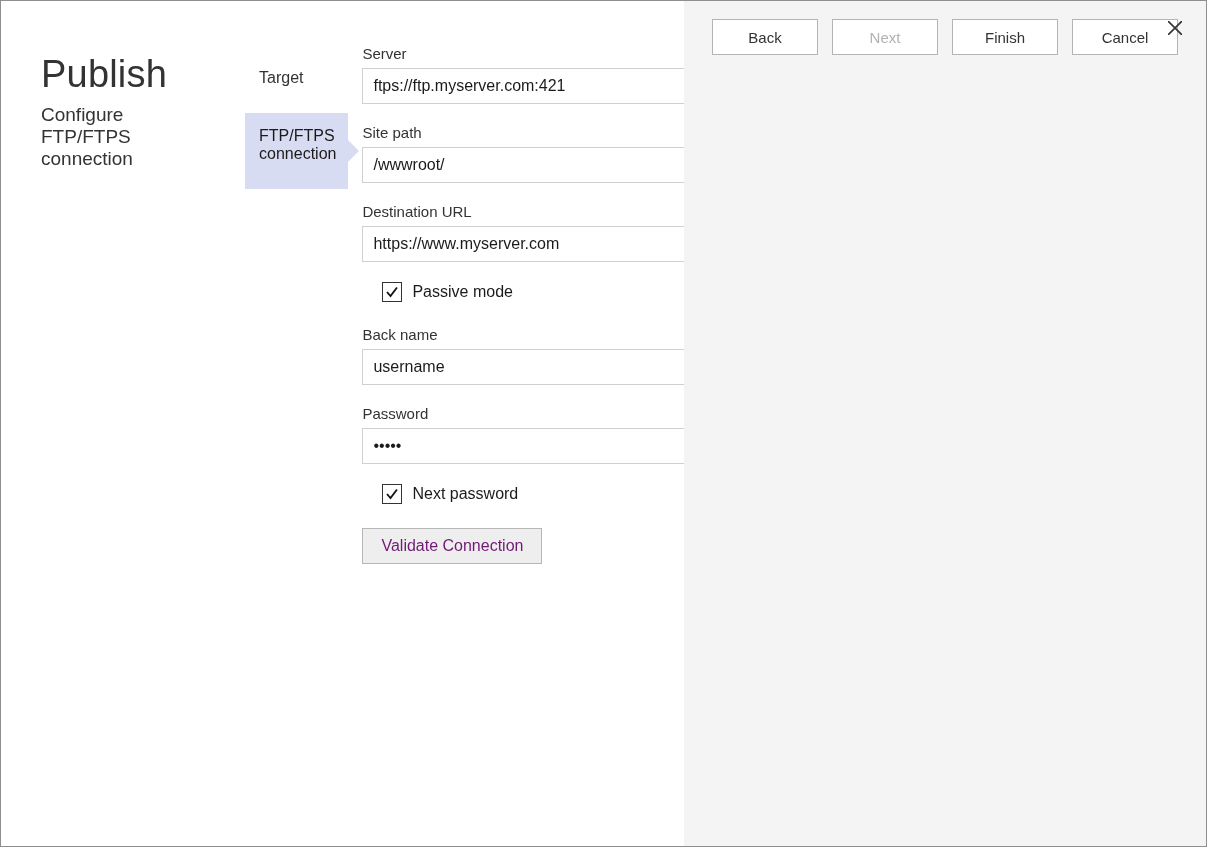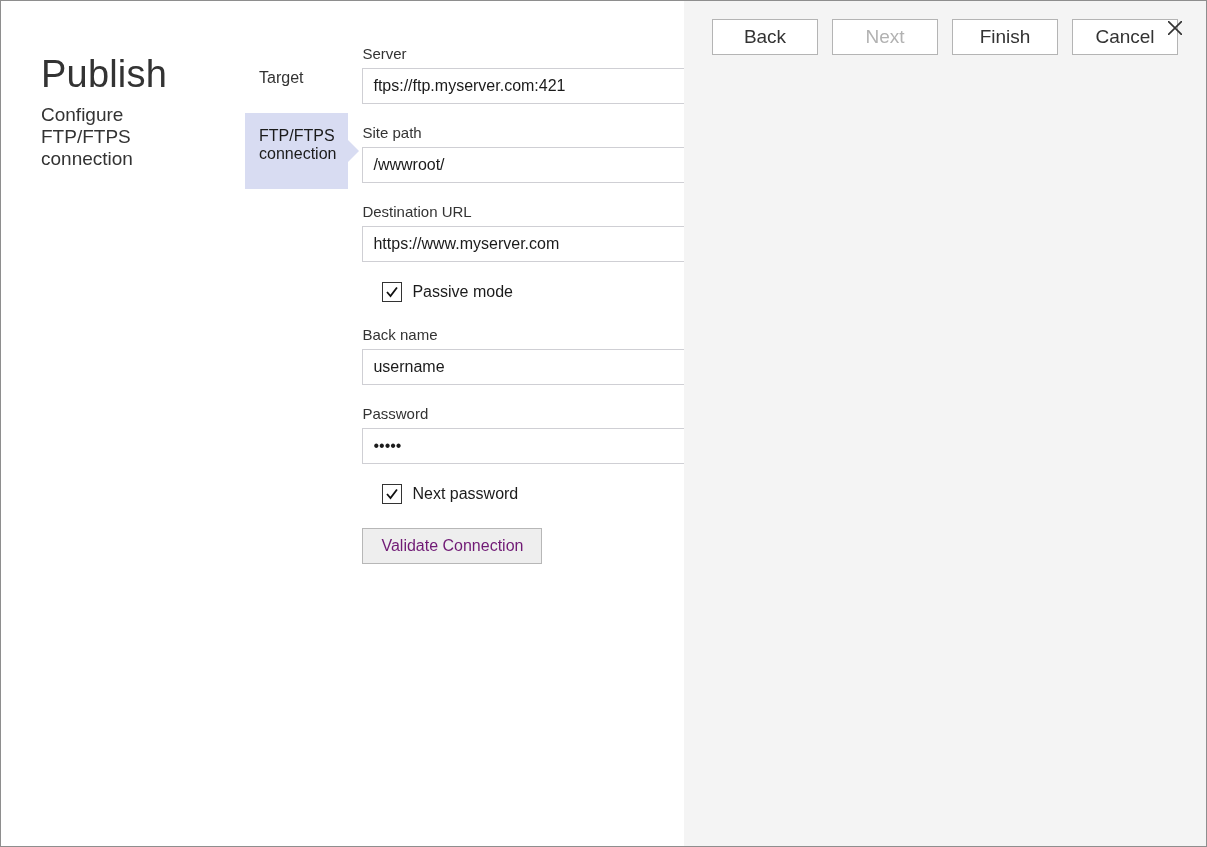--- a/index.html
+++ b/index.html
@@ -132,21 +132,21 @@
     padding: 18px 28px 22px 28px;
     display: flex;
     justify-content: flex-end;
     gap: 14px;
   }
   .footer-btn {
     min-width: 106px;
     height: 36px;
     border: 1px solid #b4b4b4;
     background: #ffffff;
-    font-size: 19px;
+    font-size: 15px;
     font-family: inherit;
     color: #333;
     cursor: pointer;
     padding: 0 12px;
   }
   .footer-btn.disabled {
     color: #b2b2b2;
     cursor: default;
   }
 </style>

